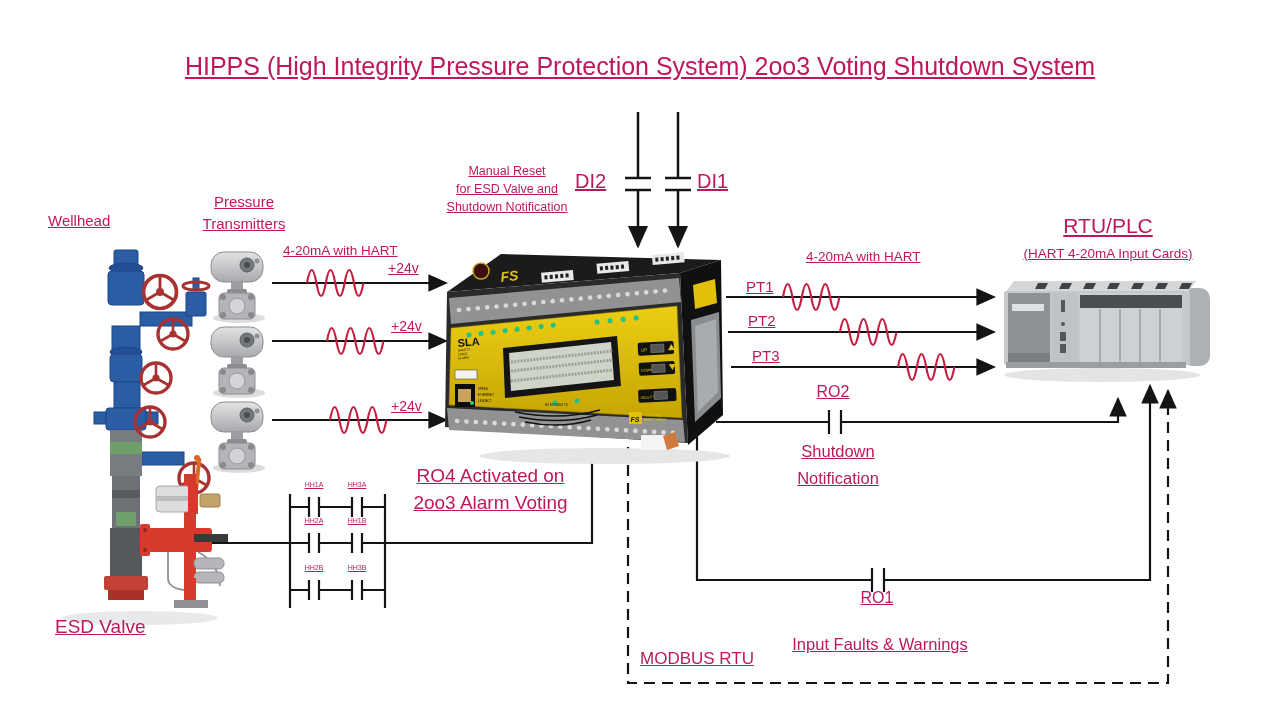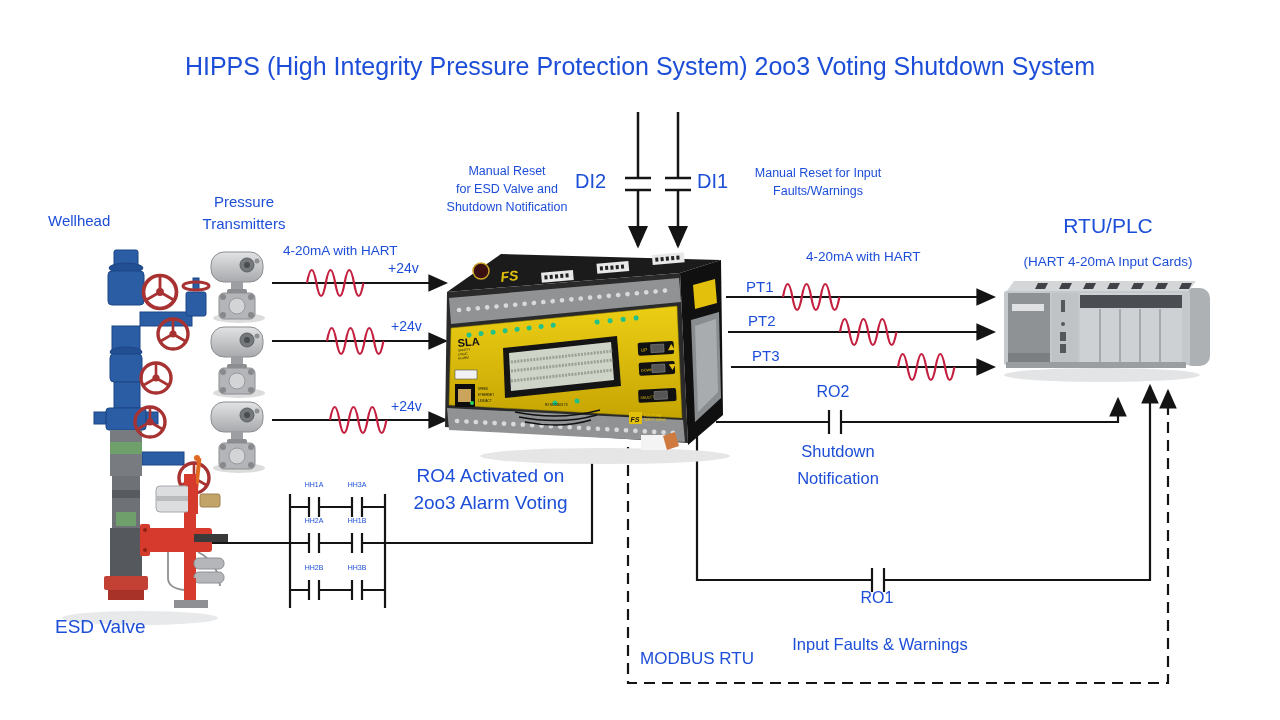--- a/index.html
+++ b/index.html
@@ -1,19 +1,19 @@
 <!DOCTYPE html>
 <html><head>
 <meta charset="utf-8">
 <style>
   html,body{margin:0;padding:0;background:#fff;}
   #canvas{position:relative;width:1280px;height:720px;background:#ffffff;overflow:hidden;
           font-family:"Liberation Sans",sans-serif;color:#1a1a1a;}
   svg{position:absolute;}
-  .lbl{position:absolute;color:#1d4ed8;z-index:3;white-space:nowrap;}
+  .lbl{position:absolute;color:#be185d;z-index:3;white-space:nowrap;text-decoration:underline;}
   .ctr{text-align:center;white-space:normal;}
   #title{left:0;width:1280px;top:52px;font-size:25px;text-align:center;}
   .small-note{font-size:12.5px;line-height:18px;}
   .di-label{font-size:20px;}
   .sig-label{font-size:13.5px;}
   .pt-label{font-size:15px;}
   .relay-label{font-size:16px;}
   .relay-desc{font-size:16.5px;line-height:27px;}
   .hh{font-size:7px;width:24px;text-align:center;}
   #connectors{left:0;top:0;z-index:1;}
@@ -333,28 +333,24 @@
   <div class="lbl" style="left:391px;top:318px;font-size:14px;">+24v</div>
   <div class="lbl" style="left:391px;top:398px;font-size:14px;">+24v</div>
 
   <div class="lbl ctr small-note" style="left:428px;top:162px;width:158px;">
     <div>Manual Reset</div>
     <div>for ESD Valve and</div>
     <div>Shutdown Notification</div>
   </div>
   <div class="lbl di-label" style="left:575px;top:170px;">DI2</div>
   <div class="lbl di-label" style="left:697px;top:170px;">DI1</div>
-  <div class="lbl ctr small-note" style="left:733px;top:164px;width:170px;">
-    <div>Manual Reset for Input</div>
-    <div>Faults/Warnings</div>
-  </div>
 
   <div class="lbl ctr" style="left:1003px;top:214px;width:210px;">
     <div style="font-size:21px;">RTU/PLC</div>
-    <div style="font-size:13.5px;margin-top:16px;">(HART 4-20mA Input Cards)</div>
+    <div style="font-size:13.5px;margin-top:8px;">(HART 4-20mA Input Cards)</div>
   </div>
   <div class="lbl sig-label" style="left:806px;top:249px;">4-20mA with HART</div>
 
   <div class="lbl pt-label" style="left:746px;top:278px;">PT1</div>
   <div class="lbl pt-label" style="left:748px;top:312px;">PT2</div>
   <div class="lbl pt-label" style="left:752px;top:347px;">PT3</div>
 
   <div class="lbl relay-label ctr" style="left:808px;top:383px;width:50px;">RO2</div>
   <div class="lbl ctr relay-desc" style="left:768px;top:438px;width:140px;">
     <div>Shutdown</div>

